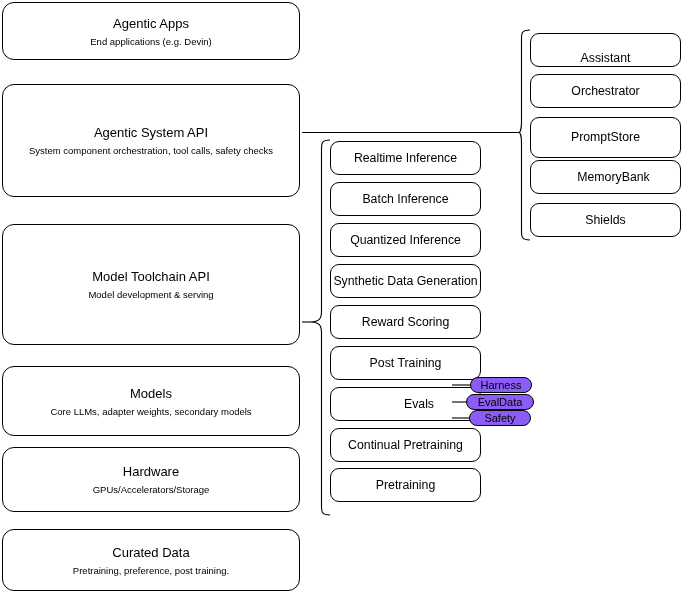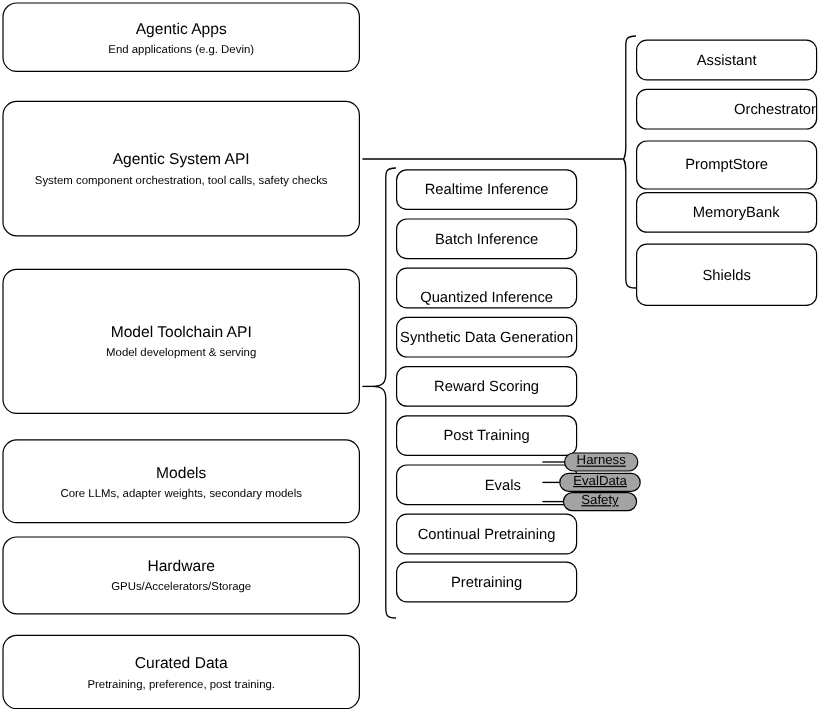--- a/index.html
+++ b/index.html
@@ -60,31 +60,30 @@
   .cap-label {
     font-size: 12.3px;
     line-height: 15px;
     white-space: nowrap;
   }
 
   
   .pill {
     position: absolute;
     box-sizing: border-box;
-    background: #a3a3a3;
+    background: #8b5cf6;
     border: 1px solid #000000;
     border-radius: 999px;
     display: flex;
-    align-items: flex-start;
+    align-items: center;
     justify-content: center;
     font-size: 11px;
     line-height: 12px;
     white-space: nowrap;
     z-index: 5;
-    text-decoration: underline;
   }
 
   
   #connectors {
     position: absolute;
     left: 0;
     top: 0;
     width: 682px;
     height: 591px;
     pointer-events: none;
@@ -160,21 +159,21 @@
   </div>
 
   <div class="node cap" style="left:330px; top:141px; width:151px; height:34px;">
     <div class="cap-label">Realtime Inference</div>
   </div>
 
   <div class="node cap" style="left:330px; top:182px; width:151px; height:34px;">
     <div class="cap-label">Batch Inference</div>
   </div>
 
-  <div class="node cap" style="left:330px; top:223px; width:151px; height:34px;justify-content:flex-end;">
+  <div class="node cap" style="left:330px; top:223px; width:151px; height:34px;">
     <div class="cap-label">Quantized Inference</div>
   </div>
 
   <div class="node cap" style="left:330px; top:264px; width:151px; height:34px;">
     <div class="cap-label">Synthetic Data Generation</div>
   </div>
 
   <div class="node cap" style="left:330px; top:305px; width:151px; height:34px;">
     <div class="cap-label">Reward Scoring</div>
   </div>
@@ -200,33 +199,33 @@
   </div>
 
   <div class="pill" style="left:466px; top:394px; width:68px; height:16px;">
     <span>EvalData</span>
   </div>
 
   <div class="pill" style="left:469px; top:410px; width:62px; height:16px;">
     <span>Safety</span>
   </div>
 
-  <div class="node cap" style="left:530px; top:33px; width:151px; height:34px;">
+  <div class="node cap" style="left:530px; top:33px; width:151px; height:34px;justify-content:flex-end;">
     <div class="cap-label">Assistant</div>
   </div>
 
-  <div class="node cap" style="left:530px; top:74px; width:151px; height:34px;align-items:flex-end;">
+  <div class="node cap" style="left:530px; top:74px; width:151px; height:34px;">
     <div class="cap-label">Orchestrator</div>
   </div>
 
   <div class="node cap" style="left:530px; top:117px; width:151px; height:41px;">
     <div class="cap-label">PromptStore</div>
   </div>
 
   <div class="node cap" style="left:530px; top:160px; width:151px; height:34px;padding-left:16px;">
     <div class="cap-label">MemoryBank</div>
   </div>
 
-  <div class="node cap" style="left:530px; top:203px; width:151px; height:52px;">
+  <div class="node cap" style="left:530px; top:203px; width:151px; height:34px;">
     <div class="cap-label">Shields</div>
   </div>
 
 </div>
 
 </body></html>

